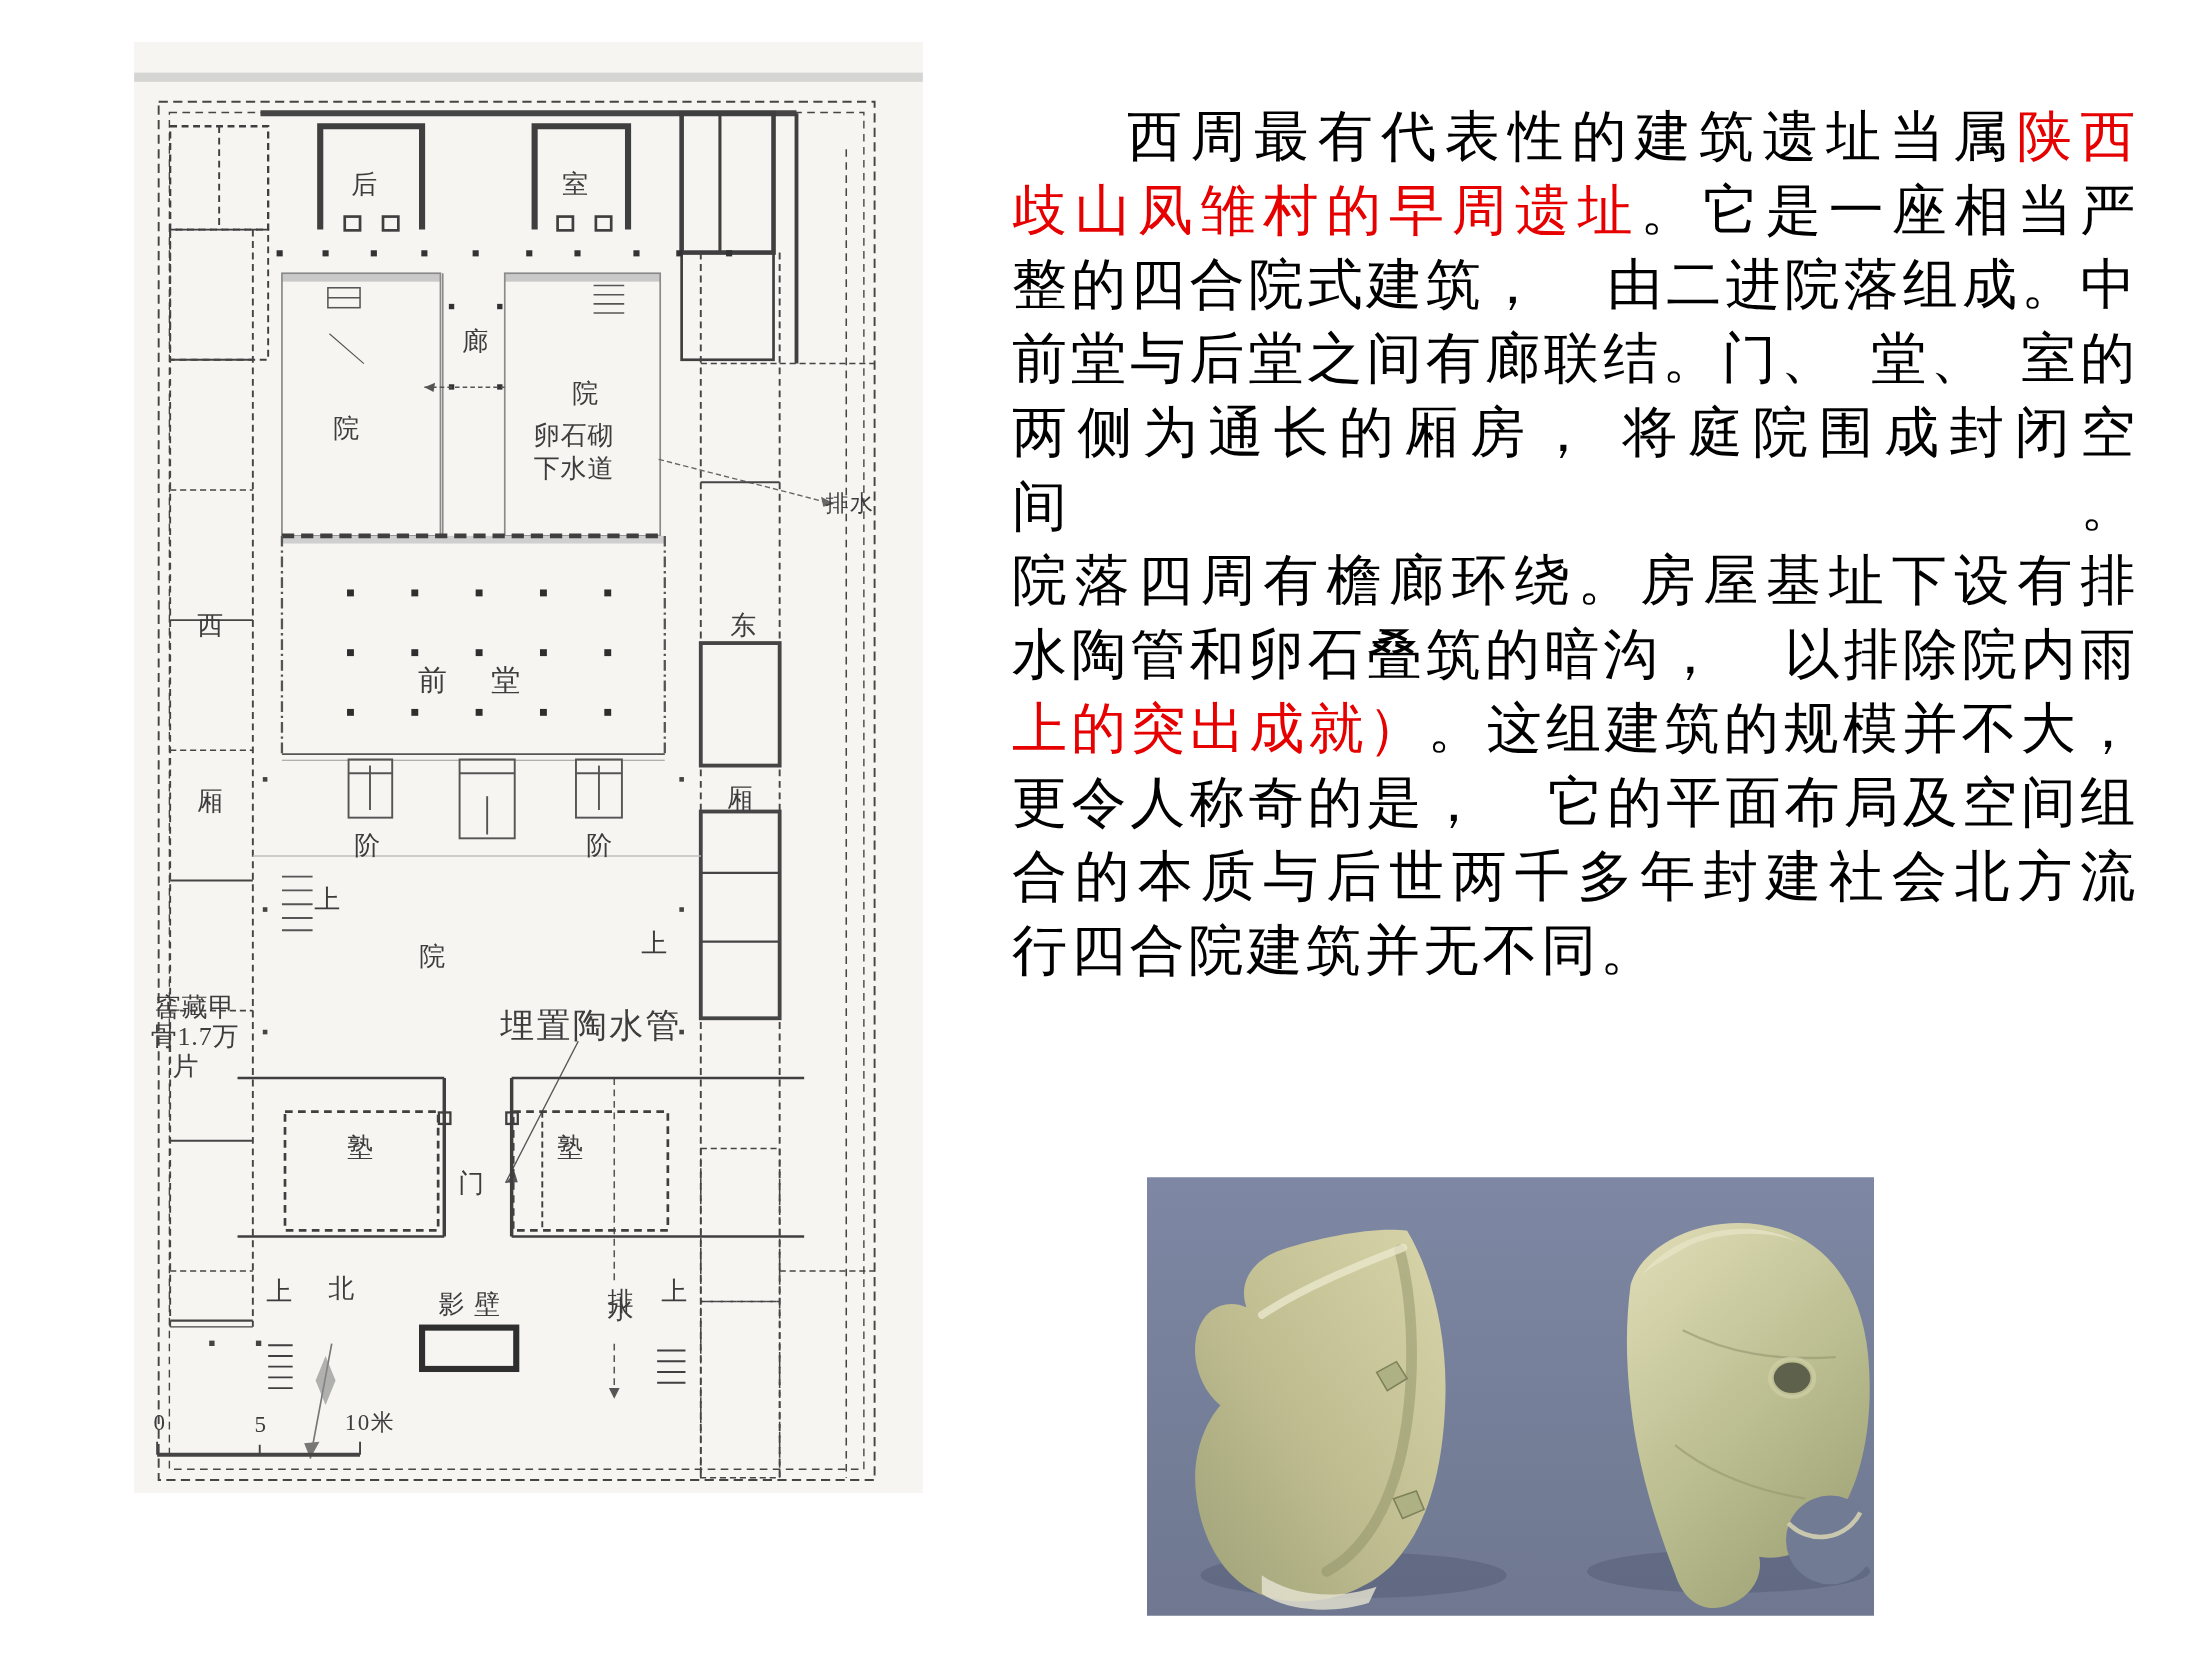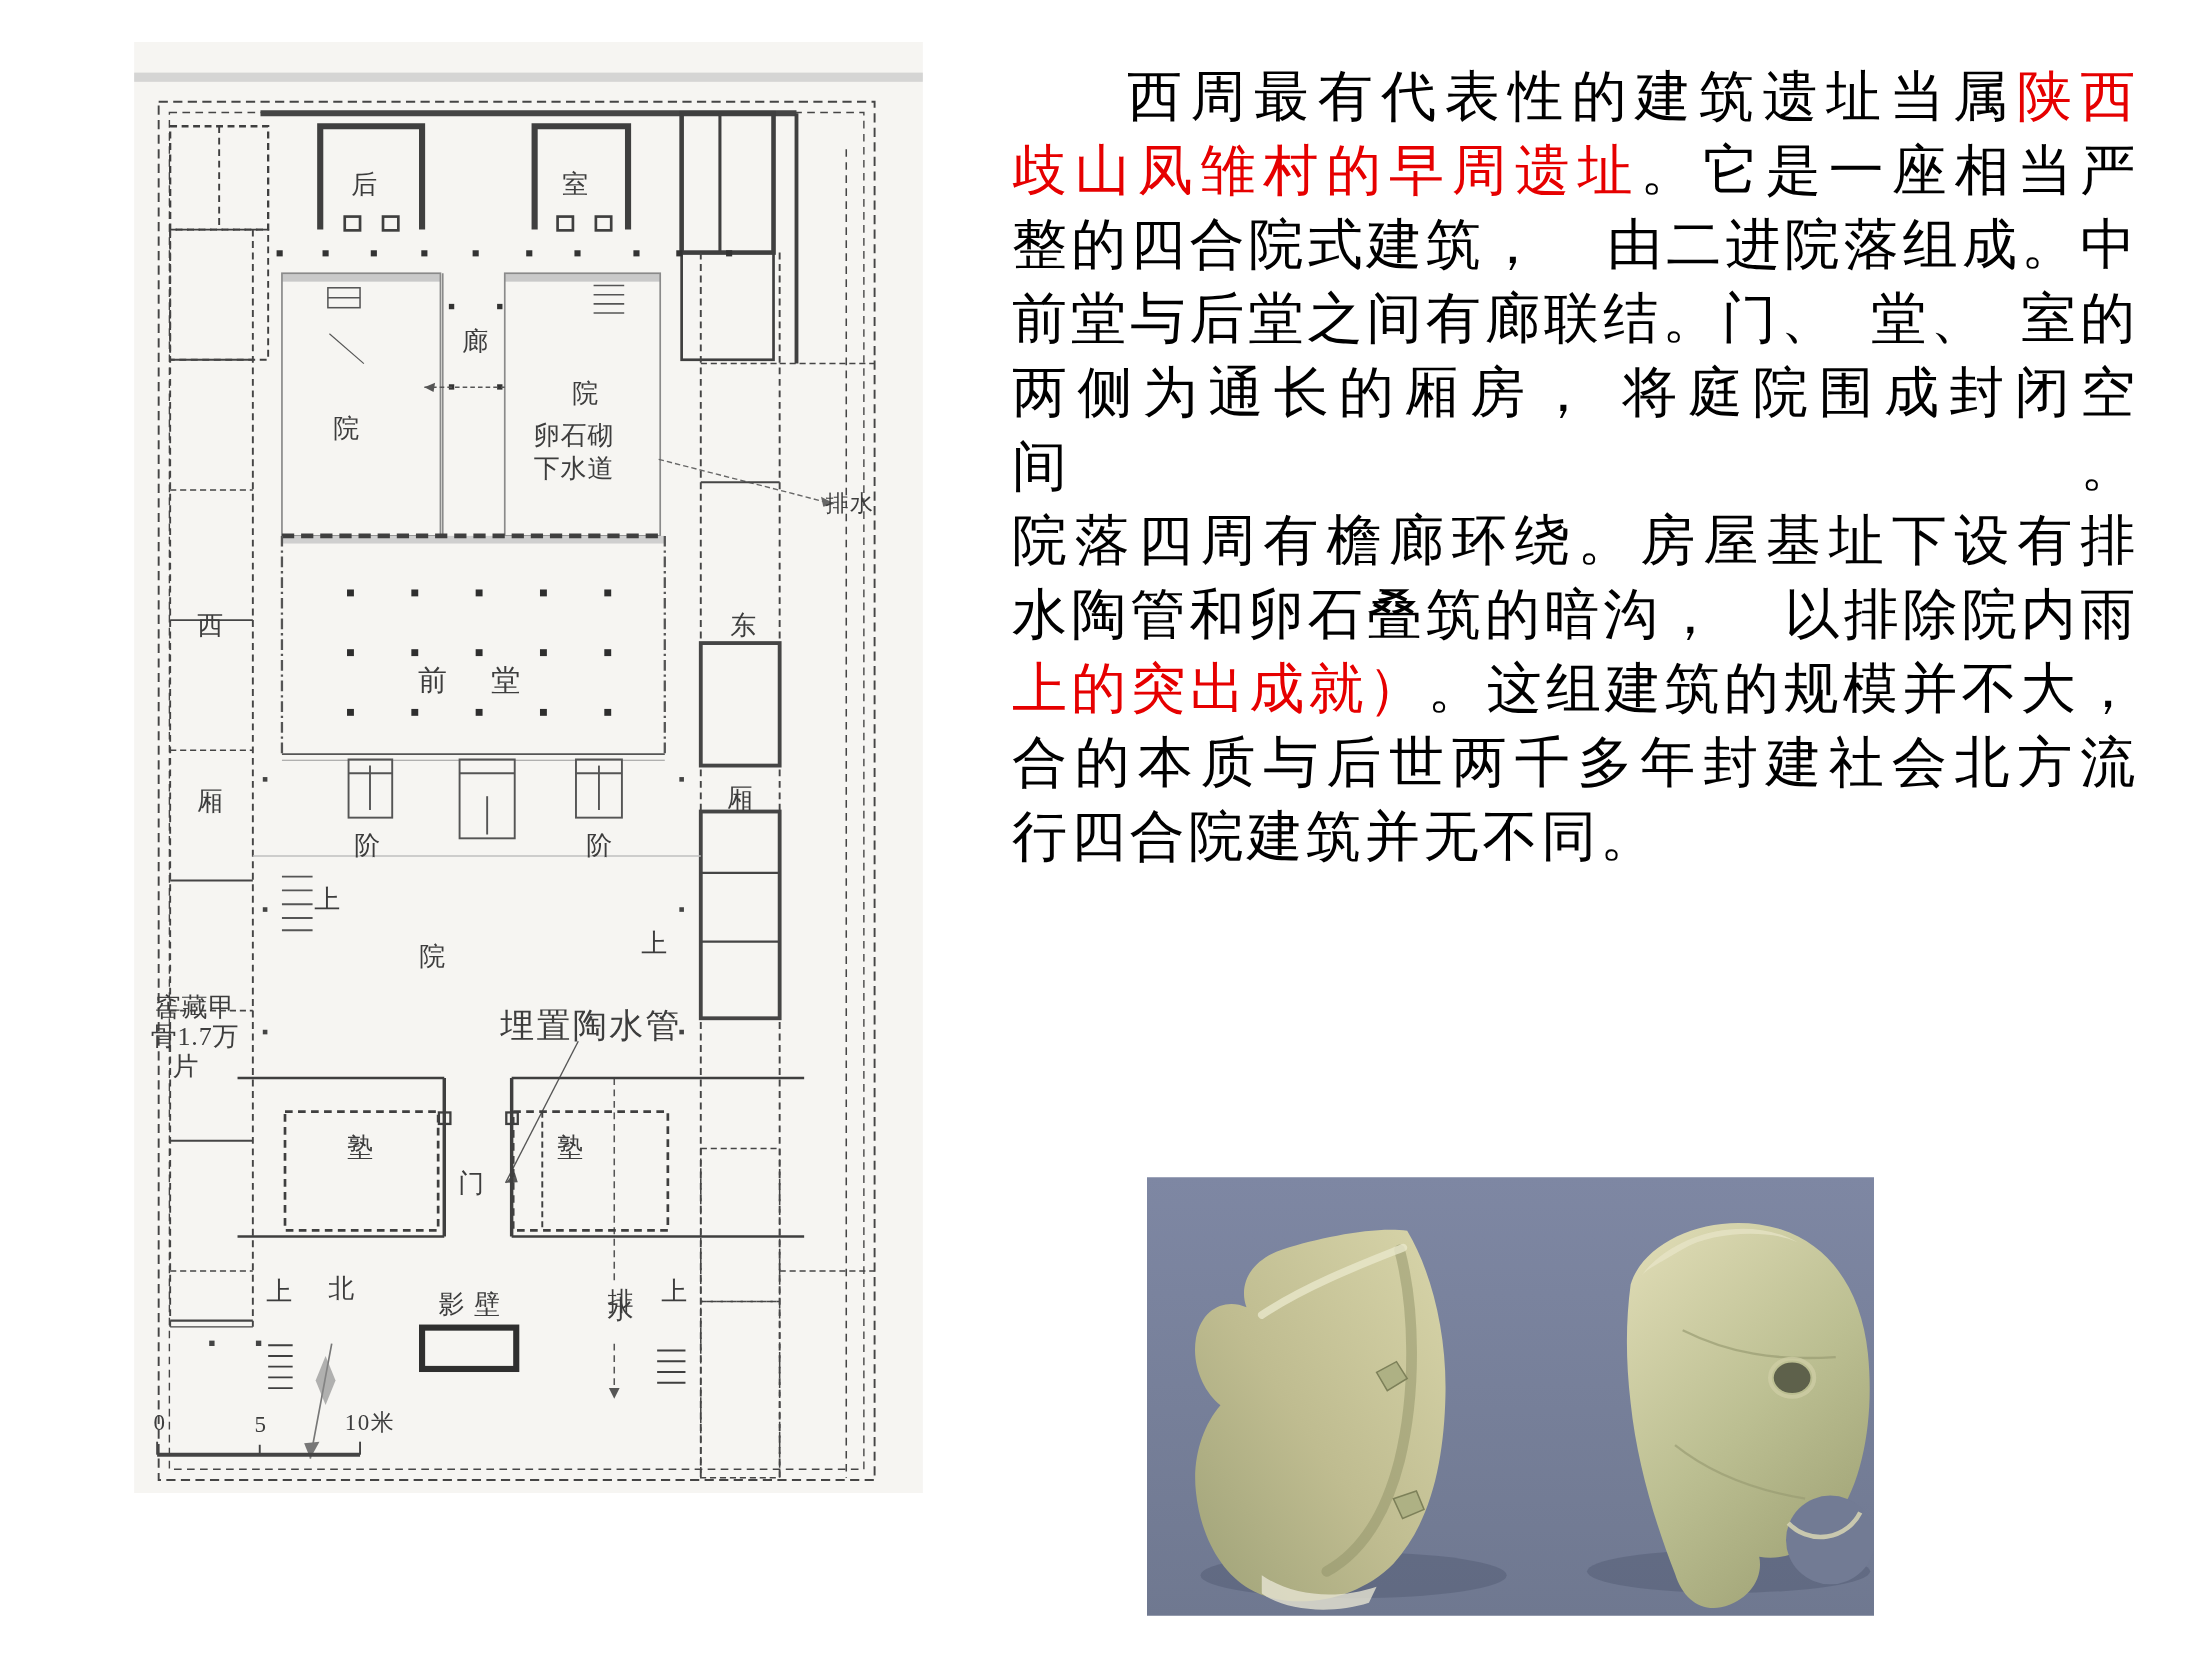--- a/index.html
+++ b/index.html
@@ -2,21 +2,21 @@
 <html style="font-size:12.3px"><head>
 <meta charset="utf-8">
 <style>
   html,body{margin:0;padding:0;background:#888;}
   .slide{position:relative;width:2205px;height:1654px;background:#ffffff;overflow:hidden;
          font-family:"Liberation Serif","DejaVu Serif",serif;}
   
   .article{position:absolute;left:1012px;top:60px;width:1127px;
            font-size:55px;line-height:74px;letter-spacing:3.8px;color:#000;}
   .tline{text-align:justify;text-align-last:justify;text-justify:inter-character;white-space:pre-wrap;}
-  .tline.indent{text-indent:115px;}
+  .tline.indent{text-indent:115px;margin-top:40px;}
   .tline.last{text-align-last:left;}
   .seg.red{color:var(--hl,#e60000);}
   
   .plan{position:absolute;left:134px;top:42px;width:789px;height:1451px;}
   .plan svg{position:absolute;left:0;top:0;}
   .plan-label{position:absolute;transform:translate(-50%,-50%);color:#3d3d3d;
               font-size:26px;line-height:1;white-space:nowrap;letter-spacing:1.5px;}
   .plan-label.big{font-size:29px;letter-spacing:7.7px;}
   .plan-label.ann{font-size:34px;letter-spacing:2.3px;}
   .plan-label.sm{font-size:26px;letter-spacing:0.8px;}
@@ -32,20 +32,21 @@
 
   <div class="article" style="--hl: #e60000; color: rgb(0, 0, 0);">
       <div class="tline indent"><span class="seg">西周最有代表性的建筑遗址当属</span><span class="seg red">陕西</span></div>
       <div class="tline"><span class="seg red">歧山凤雏村的早周遗址</span><span class="seg">。它是一座相当严</span></div>
       <div class="tline"><span class="seg">整的四合院式建筑，  由二进院落组成。中</span></div>
       <div class="tline"><span class="seg">前堂与后堂之间有廊联结。门、 堂、 室的</span></div>
       <div class="tline"><span class="seg">两侧为通长的厢房， 将庭院围成封闭空间。</span></div>
       <div class="tline"><span class="seg">院落四周有檐廊环绕。房屋基址下设有排</span></div>
       <div class="tline"><span class="seg">水陶管和卵石叠筑的暗沟，  以排除院内雨</span></div>
       <div class="tline"><span class="seg red">上的突出成就）</span><span class="seg">。这组建筑的规模并不大，</span></div>
+      <div class="tline"><span class="seg">更令人称奇的是，  它的平面布局及空间组</span></div>
       <div class="tline"><span class="seg">合的本质与后世两千多年封建社会北方流</span></div>
       <div class="tline last"><span class="seg">行四合院建筑并无不同。</span></div>
     </div>
 
   <div class="plan">
     <svg width="789" height="1451" viewBox="0 0 1030 1895">
 
       <rect x="0" y="0" width="1030" height="1895" fill="#f6f5f2"></rect>
       <rect x="0" y="40" width="1030" height="12" fill="#c9c9c9" opacity="0.75"></rect>
       <g stroke="#454545" fill="none">

